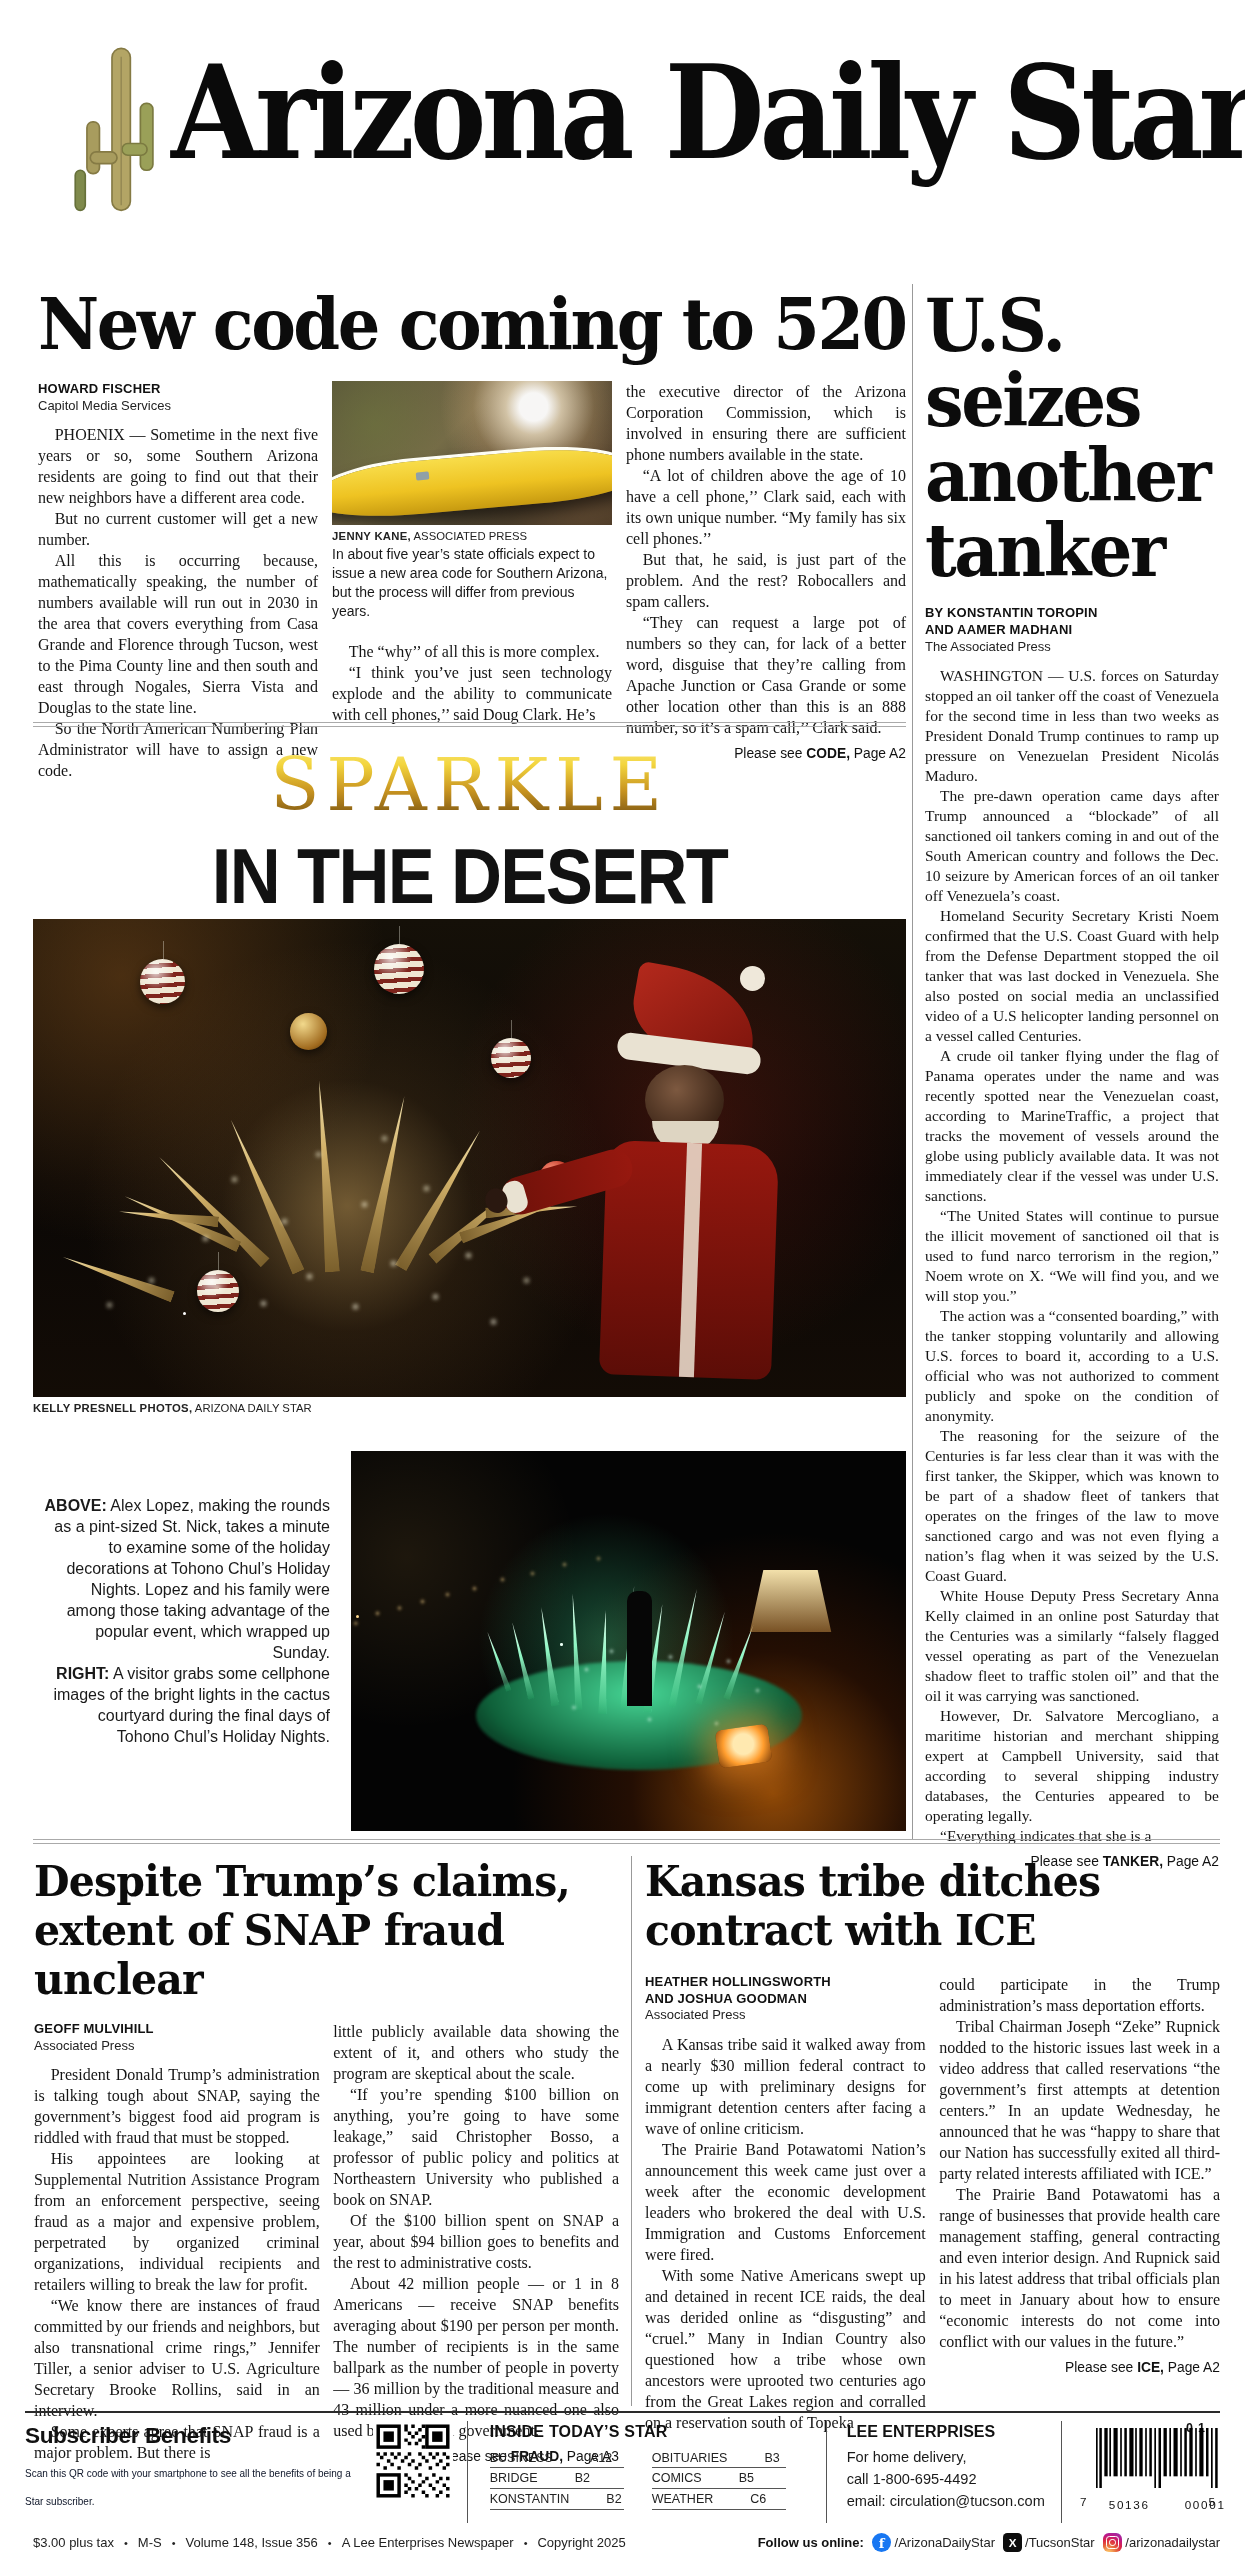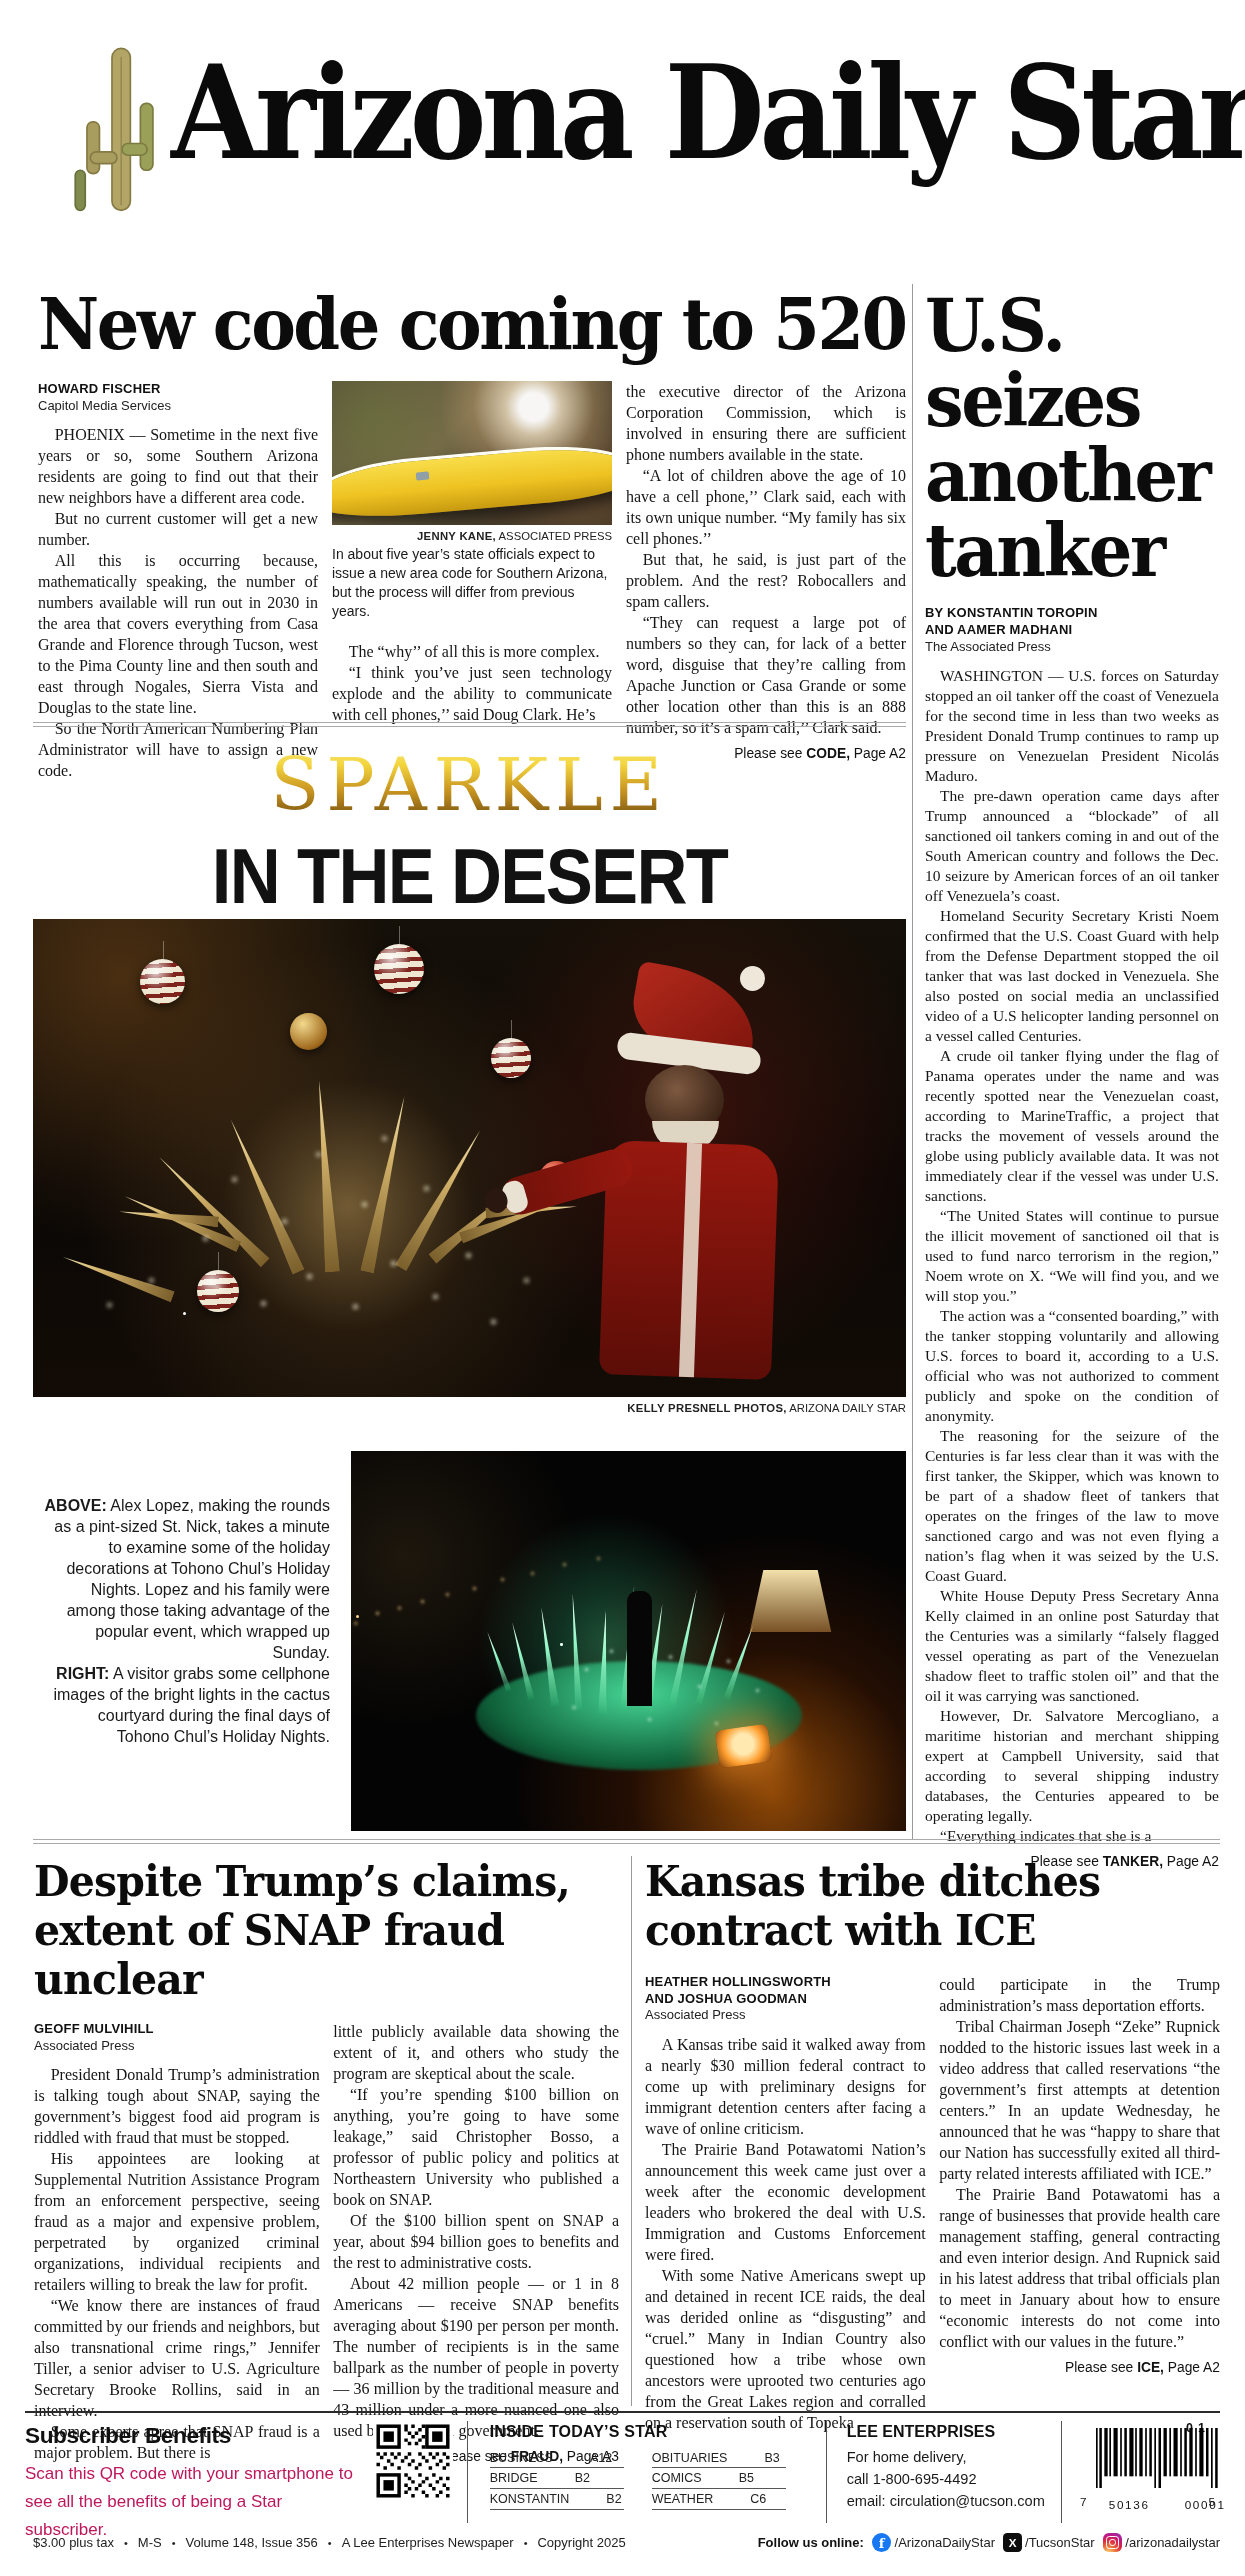--- a/index.html
+++ b/index.html
@@ -27,21 +27,21 @@
     letter-spacing:-2.5px;transform:scale(1,1.05);transform-origin:left top;white-space:nowrap;}
   .byline{font-family:"Liberation Sans",sans-serif;margin-bottom:10px;}
   .byline .nm{font-weight:bold;font-size:13px;line-height:16.7px;letter-spacing:0.2px;color:#111;}
   .byline .org{font-size:13px;line-height:16.7px;color:#222;}
   .cols{display:flex;gap:14px;}
   .col{width:280px;}
   .col p{font-size:16px;line-height:21px;text-align:justify;text-indent:16.7px;margin:0;color:#151515;}
   .cont p:first-child{text-indent:0;}
   .jump{font-family:"Liberation Sans",sans-serif;font-size:13.8px;text-align:right;margin-top:8.4px;color:#111;}
   .jump .w{font-weight:bold;}
-  .credit{font-family:"Liberation Sans",sans-serif;font-size:11.3px;color:#222;text-align:right;}
+  .credit{font-family:"Liberation Sans",sans-serif;font-size:11.3px;color:#222;text-align:left;}
   .credit .cb{font-weight:bold;letter-spacing:0.3px;}
   .capt{font-family:"Liberation Sans",sans-serif;font-size:14px;line-height:19px;color:#1a1a1a;}
   .code-cols{position:absolute;left:38px;top:381px;width:868px;}
   .code-photo-credit{margin-top:5px;margin-bottom:3.3px;}
   .code-caption{margin-top:1.7px;margin-bottom:20px;}
   
   .ruled{height:3.3px;border-top:0.8px solid #aaa;border-bottom:0.8px solid #aaa;}
   .rule-sparkle{position:absolute;left:33px;top:722px;width:873px;}
   .rule-bottom{position:absolute;left:33px;top:1839px;width:1187px;}
   .vdiv{position:absolute;width:0.8px;background:#999;}
@@ -153,21 +153,21 @@
   .ice{position:absolute;left:645px;top:1858px;width:575px;}
   .hl-b{font-size:41px;line-height:47px;letter-spacing:-0.8px;transform:scale(1,1.04);transform-origin:left top;}
   .bcols{display:flex;gap:13.4px;margin-top:22px;}
   .bcols .col{width:286px;}
   .ice .bcols .col{width:281px;}
   
   .footer{position:absolute;left:25px;top:2421px;width:1195px;height:102px;display:flex;align-items:stretch;
     font-family:"Liberation Sans",sans-serif;color:#111;}
   .f-benefits{width:336px;padding-right:11.7px;}
   .f-benefits h3{margin:1.7px 0 11.7px 0;font-size:22.6px;letter-spacing:-0.4px;}
-  .f-benefits .txt{font-size:17px;line-height:28px;color:#be185d;}
+  .f-benefits .txt{font-size:10px;line-height:28px;color:#0f172a;}
   .f-qr{width:94px;display:flex;align-items:flex-start;}
   .f-inside{width:336px;border-left:0.8px solid #555;padding-left:22px;}
   .f-inside h4{margin:1.7px 0 6.7px 0;font-size:16px;letter-spacing:0.2px;}
   .idx-wrap{display:flex;gap:28px;}
   .idx-col{width:134px;}
   .idx-row{display:flex;font-size:12.5px;color:#222;border-bottom:0.8px solid #555;padding:3.3px 0 2.5px 0;}
   .idx-row .pg{margin-left:37px;}
   .f-lee{width:214px;border-left:0.8px solid #555;padding-left:20px;}
   .f-lee h4{margin:1.7px 0 5px 0;font-size:16px;}
   .f-lee .ln{font-size:14.6px;line-height:22px;color:#1a1a1a;}

